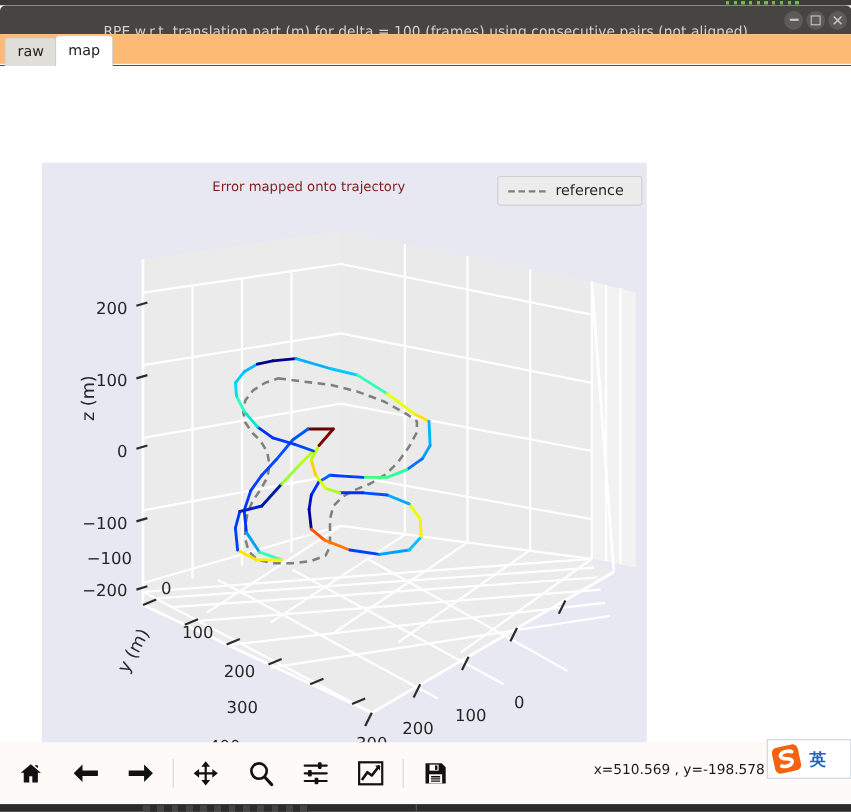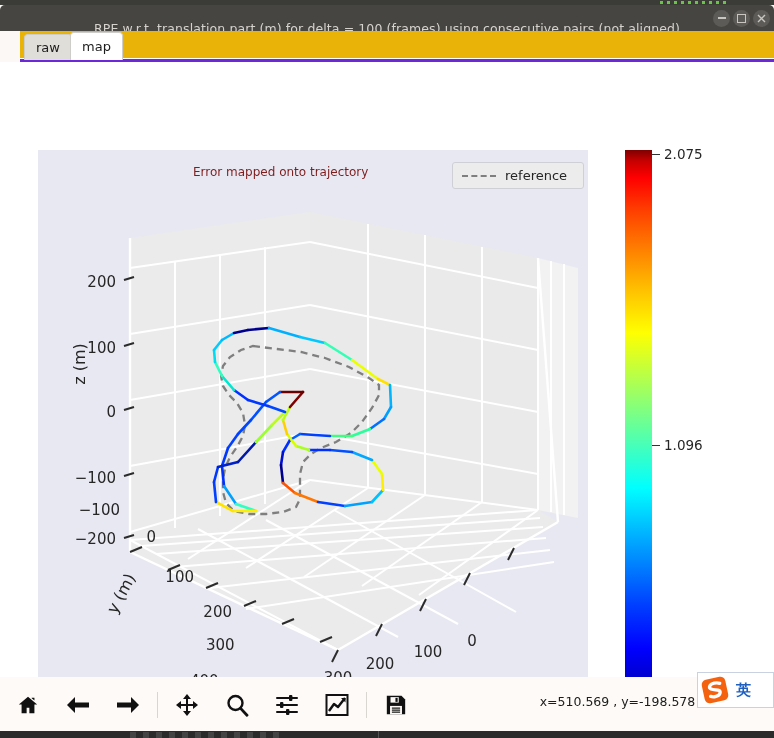--- a/index.html
+++ b/index.html
@@ -21,21 +21,21 @@
       justify-content:center;border-top-left-radius:5px;border-top-right-radius:5px;}
   #titlebar-title{color:#d6d3cf;font-size:12.5px;letter-spacing:.1px;white-space:nowrap;margin-top:20px;}
   #window-controls{position:absolute;right:4px;top:0;height:26px;display:flex;align-items:center;gap:3px;}
   .wc{width:17px;height:17px;border-radius:50%;background:#5d5b57;display:flex;align-items:center;
       justify-content:center;color:#c9c6c1;font-size:10px;line-height:1;}
   .wc-min i{display:block;width:8px;height:1.6px;background:#c9c6c1;}
   .wc-max i{display:block;width:7px;height:7px;border:1.6px solid #c9c6c1;}
   .wc-close svg{display:block;}
 
   
-  #tabbar{position:relative;height:28px;background:#eab308;border-bottom:3px solid #6d28d9;margin-left:20px;}
+  #tabbar{position:relative;height:28px;background:#fdba74;border-bottom:1px solid #6d28d9;}
   .tab{position:absolute;top:3px;height:25px;line-height:25px;padding:0 11px;font-size:13px;
       color:#1c1c1c;border:1px solid #cfcdc9;border-bottom:none;
       border-top-left-radius:4px;border-top-right-radius:4px;background:#e0ded9;}
   .tab.active{background:#ffffff;top:1px;height:27px;line-height:27px;border-color:#cfcdc9;z-index:3;text-align:right;}
   #tab-raw{left:4px;}
   #tab-map{left:50px;}
   #tabbar .tabfill{position:absolute;left:0;bottom:0;width:774px;height:1px;background:#ffffff;}
 
   
   #figure{position:relative;width:774px;height:615px;background:#ffffff;overflow:hidden;}
@@ -312,29 +312,20 @@
       </svg>
     </div>
 
     <div id="plot-title">Error mapped onto trajectory</div>
 
     <div id="legend">
       <div id="legend-dash"></div>
       <div id="legend-label">reference</div>
     </div>
 
-    <div id="colorbar-wrap">
-      <div id="colorbar"></div>
-      <div class="cb-tick" style="top:4px"></div>
-      <div class="cb-tick" style="top:295px"></div>
-
-      <div class="cb-lab" style="top:4px">2.075</div>
-      <div class="cb-lab" style="top:295px">1.096</div>
-
-    </div>
   </div>
 
   <div id="toolbar">
 
     <div class="tb-btn tb-first">
       <svg width="22" height="22" viewBox="0 0 24 24">
         <path d="M12 3 L2 11.5 h3 V21 h5.5 v-6 h3 v6 H19 V11.5 h3 Z" fill="#111"></path>
         <path d="M16 4 h3 v3 l-3-2.4 Z" fill="#111"></path>
       </svg>
     </div>

